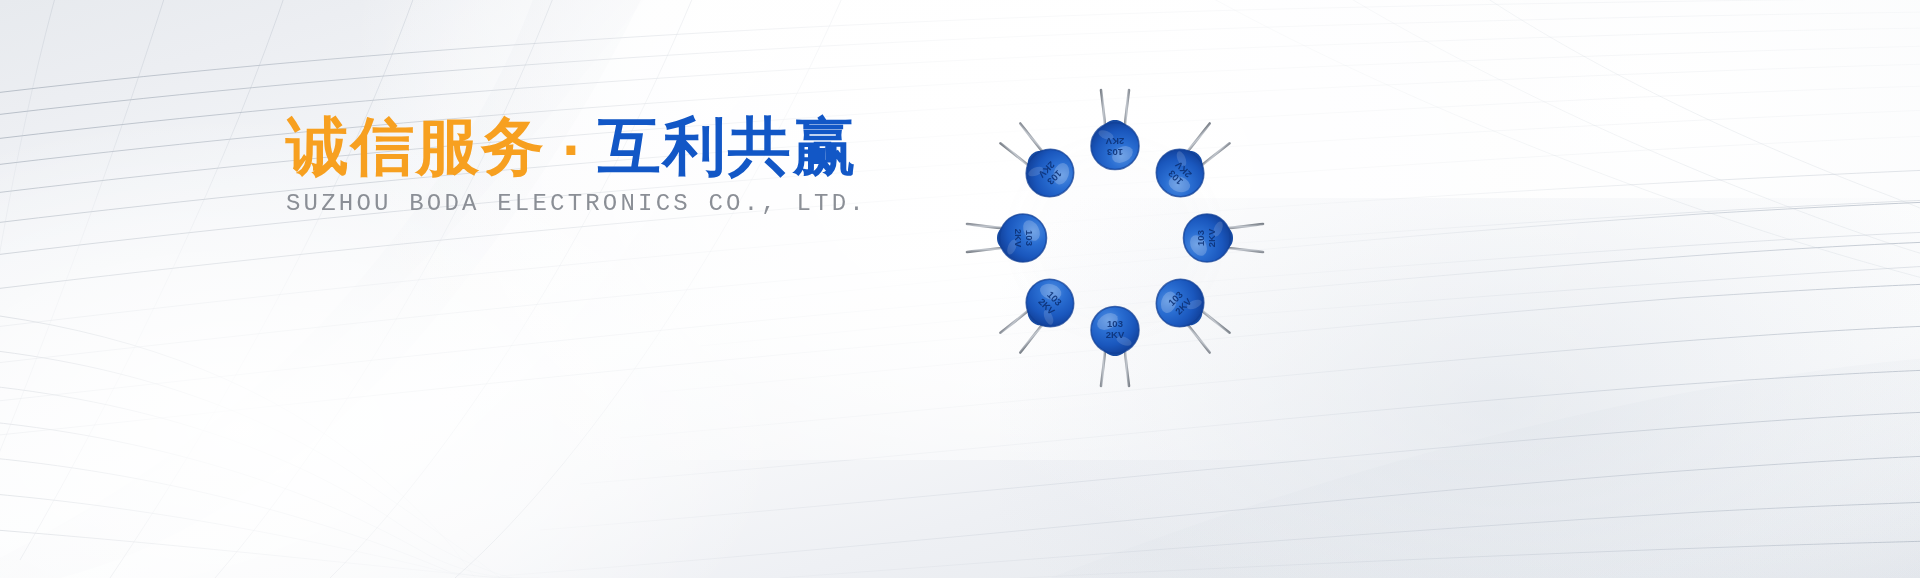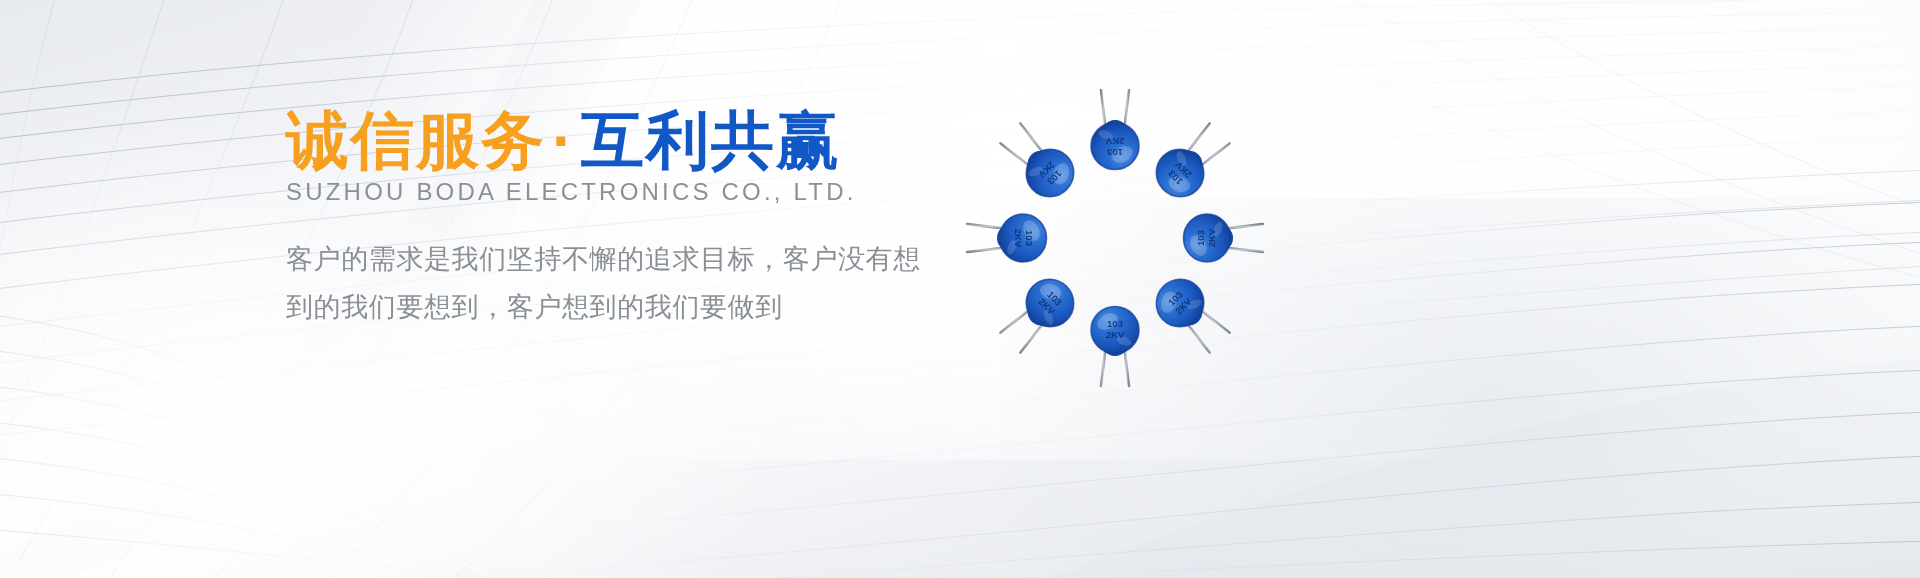--- a/index.html
+++ b/index.html
@@ -49,22 +49,23 @@
   .bg-shade-br {
     position:absolute; right:-80px; bottom:-140px;
     width:1000px; height:520px;
     background:radial-gradient(ellipse at 50% 40%, rgba(205,212,222,0.38) 0%, rgba(214,220,229,0.18) 45%, rgba(255,255,255,0) 76%);
     pointer-events:none;
   }
 
   
   .text-block {
     position:absolute;
-    left:286px; top:106px;
+    left:286px; top:118px;
     width:680px;
+    font-family:Liberation Mono, monospace;
   }
   .headline {
     font-size:63px;
     font-weight:bold;
     letter-spacing:2px;
     line-height:1.08;
     white-space:nowrap;
     margin-bottom:4px;
   }
   .headline .seg-a { color:#f7a020; }
@@ -199,24 +200,20 @@
   <div class="bg-shade-br"></div>
 
   <div class="text-block">
 
     <div class="headline">
       <span class="seg-a">诚信服务</span><span class="seg-dot">·</span><span class="seg-b">互利共赢</span>
     </div>
 
     <div class="subtitle">SUZHOU BODA ELECTRONICS CO., LTD.</div>
 
-    <div class="paragraph">
-      <span class="pline">客户的需求是我们坚持不懈的追求目标，客户没有想</span>
-      <span class="pline">到的我们要想到，客户想到的我们要做到</span>
-    </div>
   </div>
 
   <div class="cap-cluster">
     <svg class="cap-ring" viewBox="0 0 330 360">
       <defs>
         <radialGradient id="discBody" cx="36%" cy="28%" r="78%">
           <stop offset="0%" stop-color="#4f8de0"></stop>
           <stop offset="34%" stop-color="#2a6ed2"></stop>
           <stop offset="70%" stop-color="#1a57bd"></stop>
           <stop offset="100%" stop-color="#113f97"></stop>

